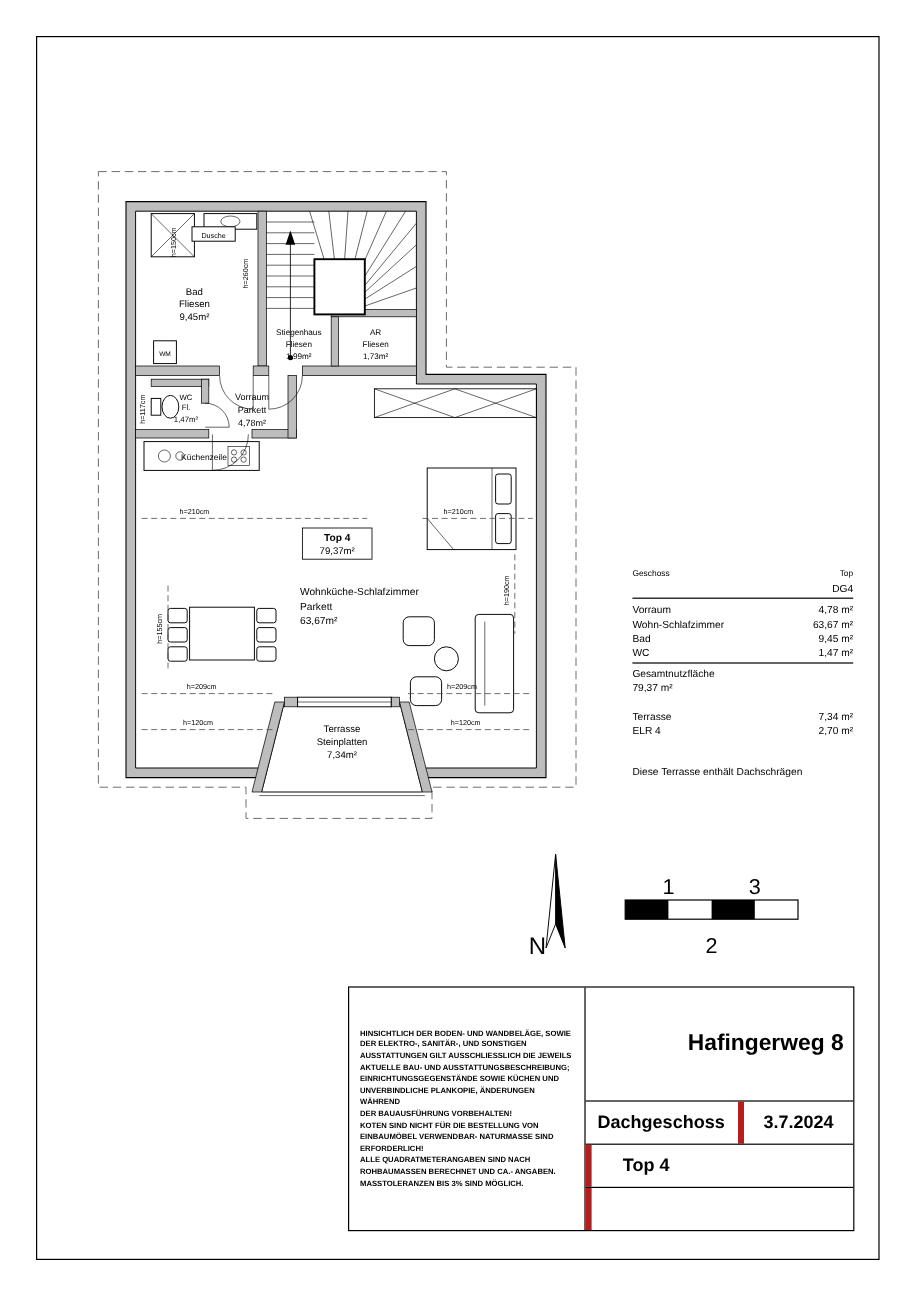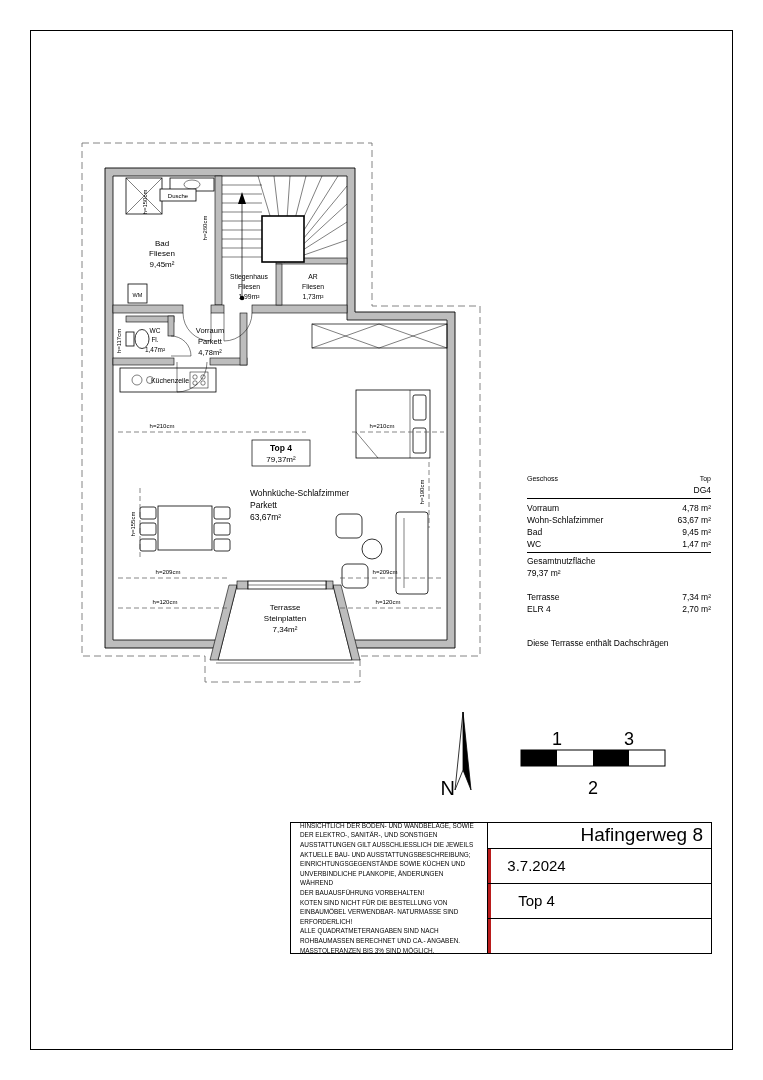--- a/index.html
+++ b/index.html
@@ -24,30 +24,30 @@
   
   .area-table{position:absolute;left:527px;top:474px;width:184px;font-size:8.5px;line-height:12px;}
   .area-table .hdr{font-size:7px;line-height:10px;display:flex;justify-content:space-between;}
   .area-table .hdr2{display:flex;justify-content:flex-end;border-bottom:1px solid #000;padding-bottom:2px;margin-bottom:3px;}
   .area-table .row{display:flex;justify-content:space-between;}
   .area-table .row.total{border-top:1px solid #000;margin-top:2px;padding-top:2px;flex-direction:column;}
   .area-table .block2{margin-top:12px;}
   .area-table .note{margin-top:22px;}
 
   
-  .title-block{position:absolute;left:290px;top:822px;width:422px;height:132px;border:1px solid #000;
-               display:flex;box-sizing:border-box;}
+  .title-block{position:absolute;left:290px;top:822px;width:422px;height:204px;border:1px solid #000;
+               display:flex;box-sizing:border-box;font-weight:bold;}
   .tb-left{width:197px;border-right:1px solid #000;display:flex;align-items:center;box-sizing:border-box;}
   .tb-left p{margin:0;padding:0 9px;font-size:6.4px;line-height:1.5;white-space:pre-line;}
   .tb-right{flex:1;display:flex;flex-direction:column;}
   .tb-address{flex:1;display:flex;flex-direction:column;justify-content:center;text-align:right;
               padding-right:8px;font-size:19px;line-height:1.3;}
   .tb-row{display:flex;border-top:1px solid #000;height:36px;box-sizing:border-box;}
   .tb-cell-l{flex:1;display:flex;align-items:center;padding-left:10px;font-size:15px;}
-  .tb-cell-r{width:91px;border-left:3px solid #b91c1c;display:flex;align-items:center;justify-content:center;font-size:15px;}
+  .tb-cell-r{width:91px;border-left:5px solid #b91c1c;display:flex;align-items:center;justify-content:center;font-size:15px;}
 </style>
 </head>
 <body>
 
 <div class="page">
   <div class="frame"></div>
 
   <svg class="plan-svg" viewBox="0 0 763 1080">
 
     <path class="sitedash" d="M82,143 H372 V306 H480 V656 H360 V682 H205 V656 H82 Z"></path>
@@ -296,20 +296,21 @@
 ERFORDERLICH!
 ALLE QUADRATMETERANGABEN SIND NACH
 ROHBAUMASSEN BERECHNET UND CA.- ANGABEN.
 MASSTOLERANZEN BIS 3% SIND MÖGLICH.</p>
     </div>
     <div class="tb-right">
       <div class="tb-address">
         <div>Hafingerweg 8</div>
       </div>
       <div class="tb-row">
+        <div class="tb-cell-l">Dachgeschoss</div>
         <div class="tb-cell-r">3.7.2024</div>
       </div>
       <div class="tb-row">
         <div class="tb-cell-r">Top 4</div>
       </div>
       <div class="tb-row">
         <div class="tb-cell-r"></div>
       </div>
     </div>
   </div>

